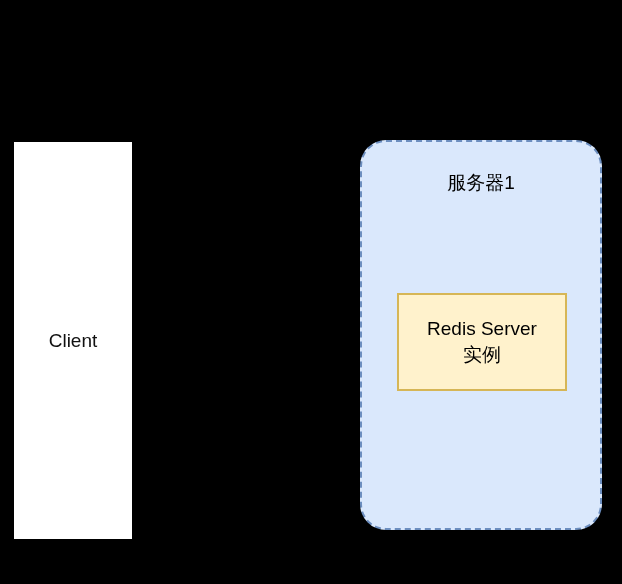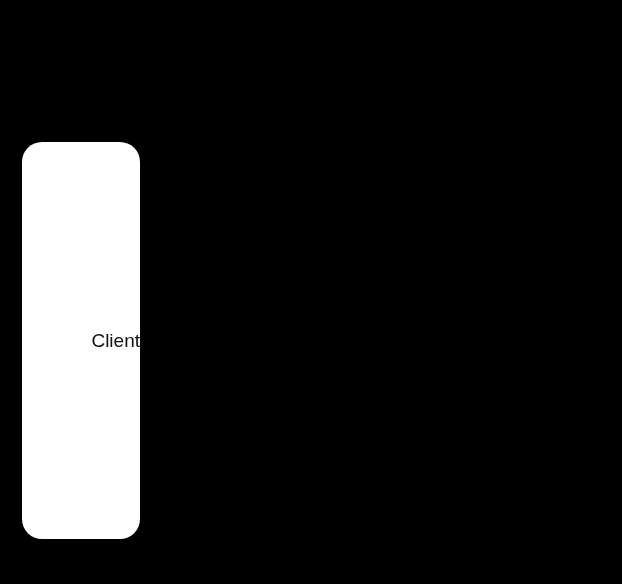--- a/index.html
+++ b/index.html
@@ -13,31 +13,30 @@
     height: 584px;
     background: #000000;
     overflow: hidden;
     font-family: "Liberation Sans", "DejaVu Sans", sans-serif;
   }
   .node {
     position: absolute;
     box-sizing: border-box;
   }
   #client-node {
-    left: 22px;
+    left: 14px;
     top: 142px;
     width: 118px;
     height: 397px;
     background: #ffffff;
     display: flex;
     align-items: center;
-    justify-content: flex-end;
+    justify-content: center;
     font-size: 19px;
     color: #111111;
-    border-radius: 20px;
   }
   #server-group-node {
     left: 360px;
     top: 140px;
     width: 242px;
     height: 390px;
     background: #dae8fc;
     border: 2px dashed #6c8ebf;
     border-radius: 26px;
   }
@@ -79,14 +78,22 @@
 
   <div class="node" id="client-node">
     <span>Client</span>
   </div>
 
   <svg id="arrow-svg" viewBox="0 0 260 30" xmlns="http://www.w3.org/2000/svg">
     <line x1="0" y1="15" x2="240" y2="15" stroke="#000000" stroke-width="2.6"></line>
     <polygon points="255,15 236,6.5 240.5,15 236,23.5" fill="#000000"></polygon>
   </svg>
 
+  <div class="node" id="server-group-node">
+    <div class="server-group-title">服务器1</div>
+
+    <div class="node" id="redis-node">
+      <span>Redis Server</span>
+      <span>实例</span>
+    </div>
+  </div>
 
 </div>
 
 </body></html>

